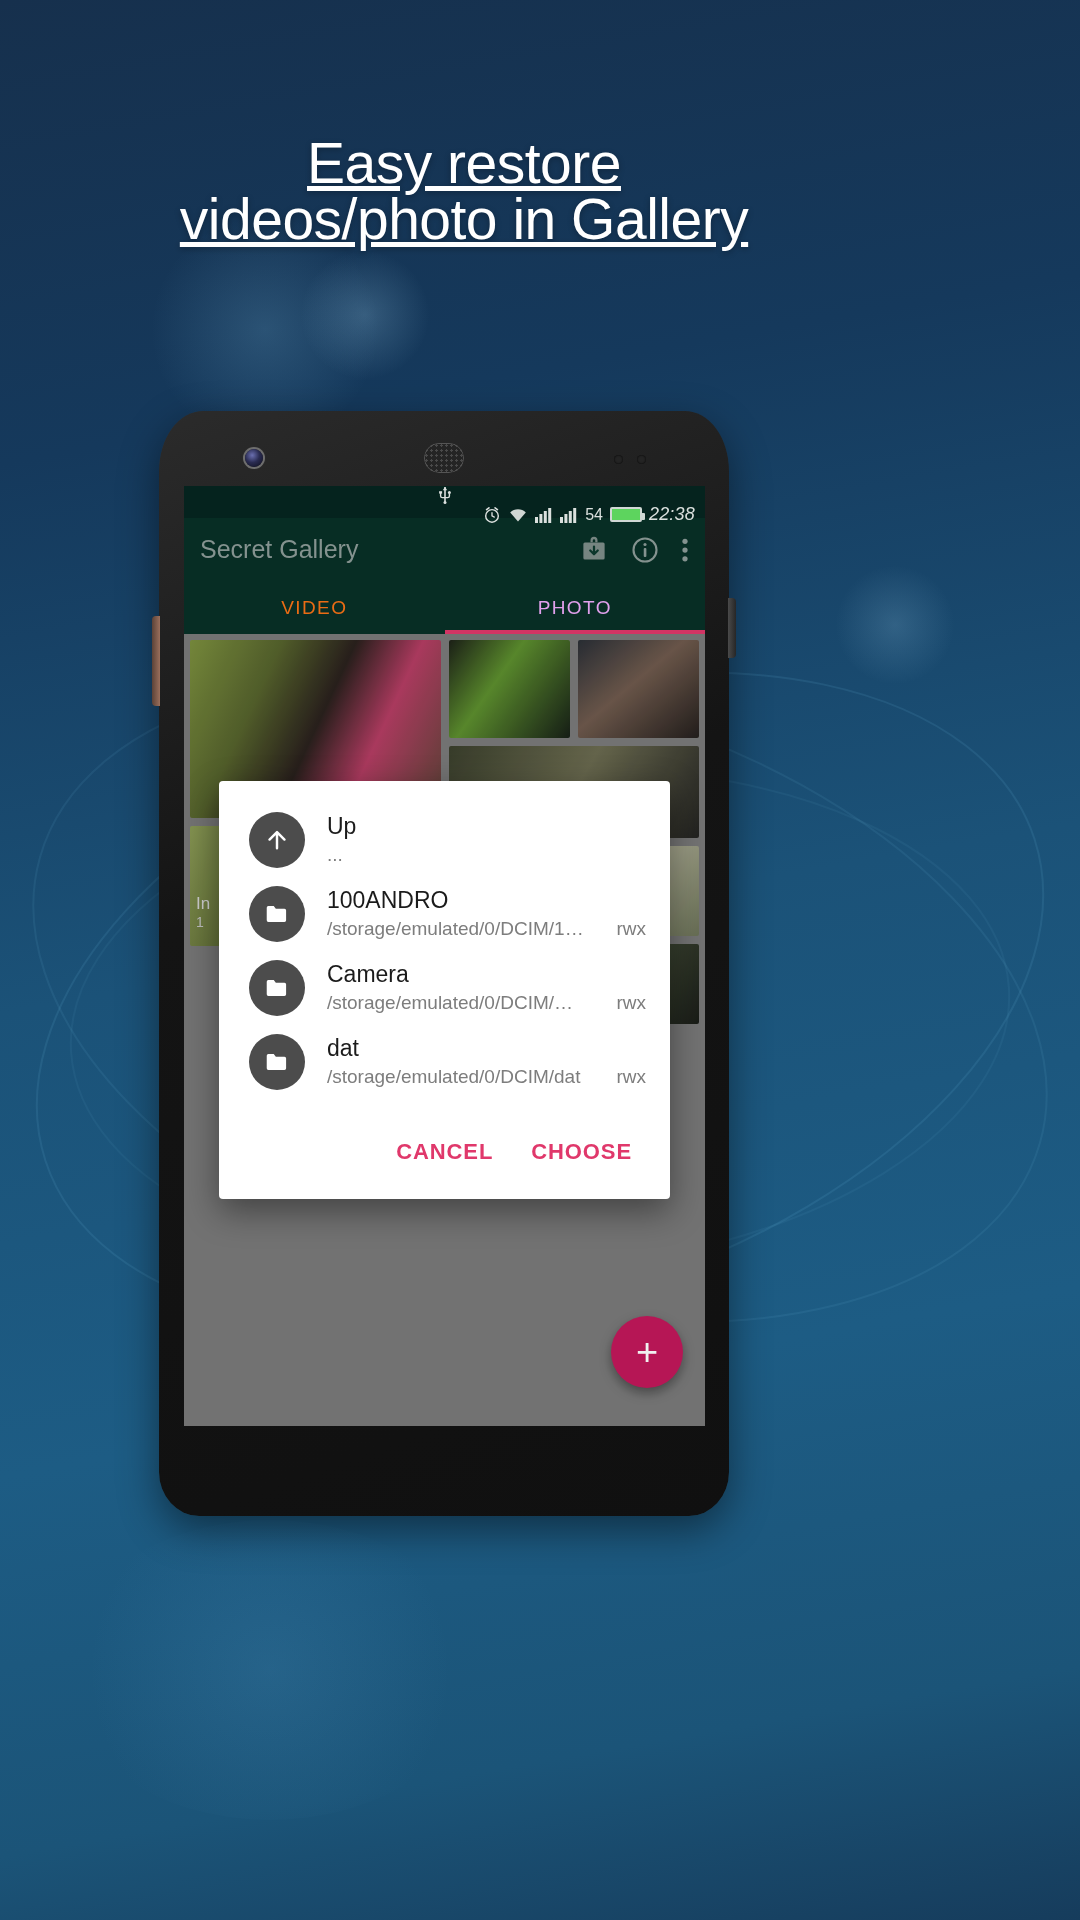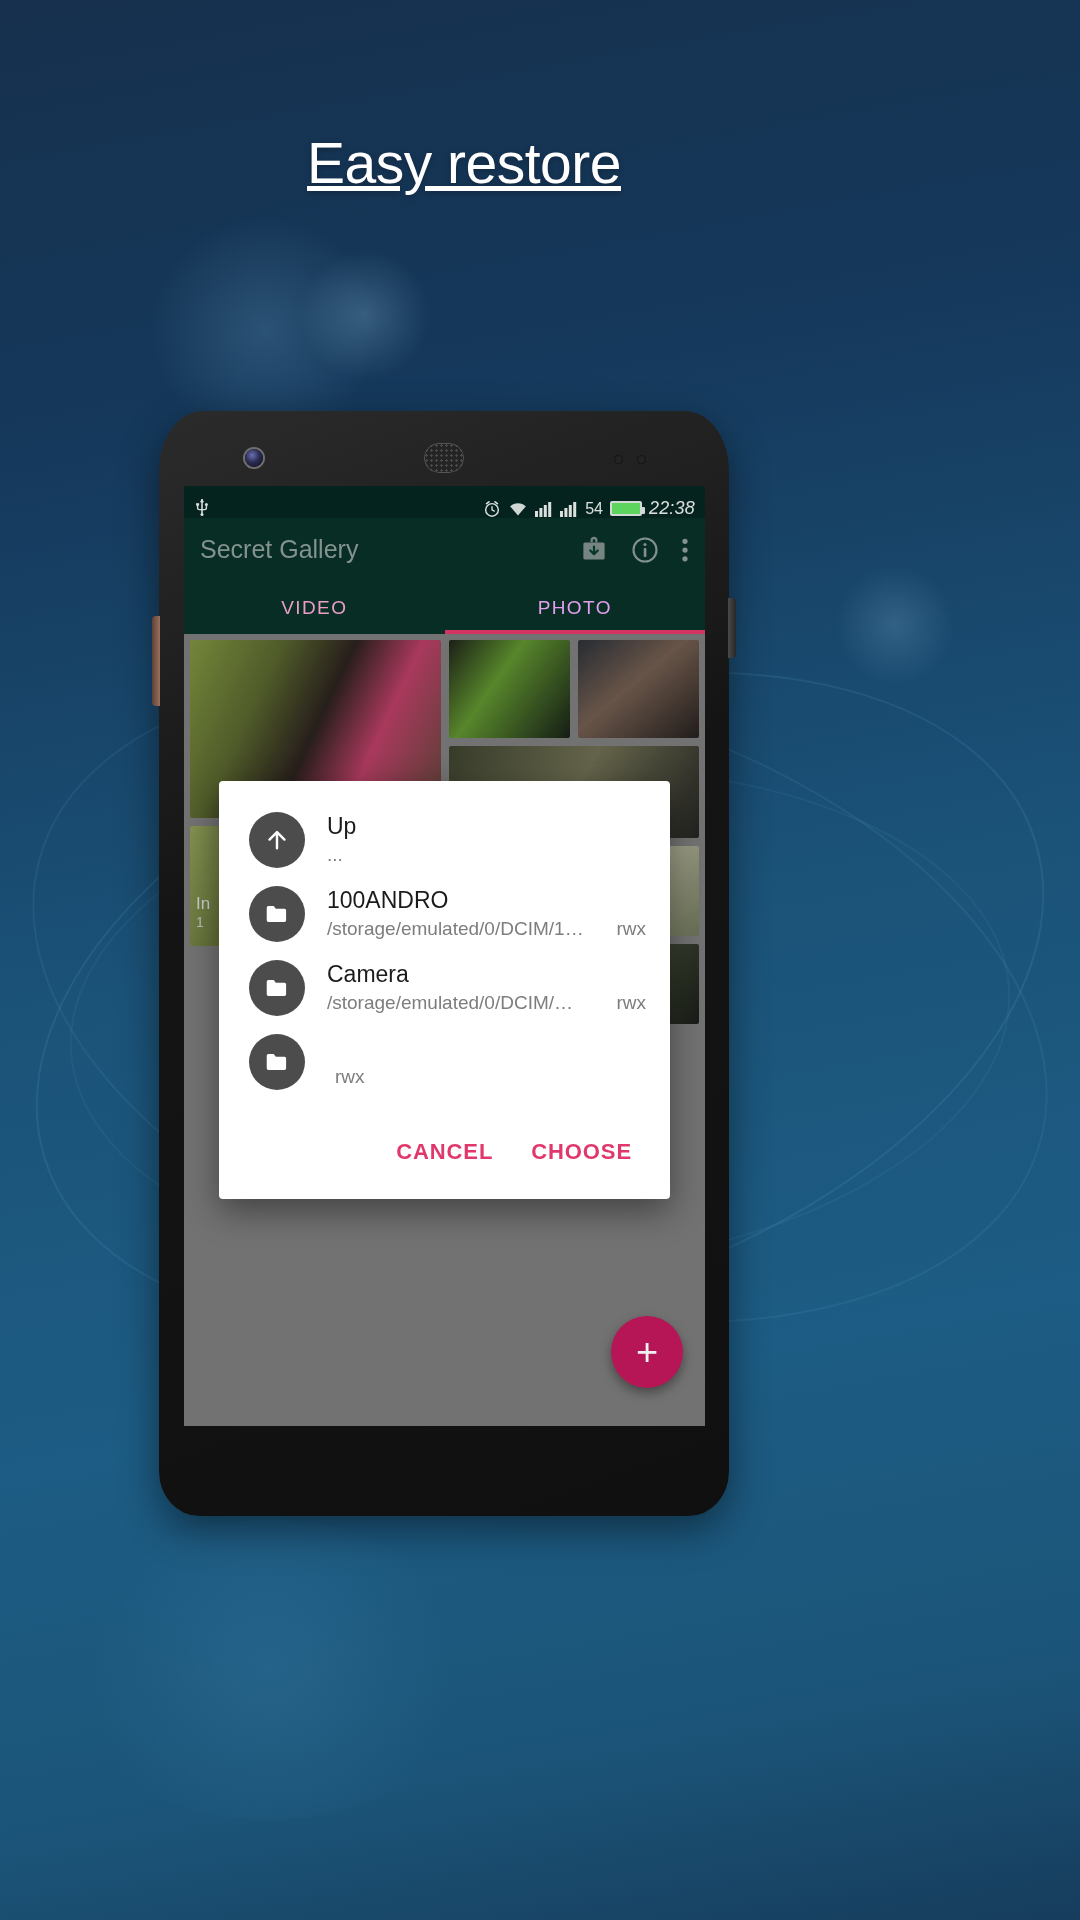--- a/index.html
+++ b/index.html
@@ -109,24 +109,25 @@
     left: 25px; top: 75px;
     width: 521px; height: 940px;
     background: #6e6e6e;
     overflow: hidden;
   }
 
   
   .statusbar {
     height: 32px; width: 100%;
     background: #062620;
-    display: flex; align-items: flex-start;
-    padding: 12px 10px;
+    display: flex; align-items: center;
+    padding: 0 10px;
     color: #e9eeec;
     font-size: 17px;
+    flex-direction: column;
   }
   .sb-left { display: flex; align-items: center; gap: 6px; }
   .sb-right { margin-left: auto; display: flex; align-items: center; gap: 7px; }
   .sb-batt-num { font-size: 16px; letter-spacing: 0; }
   .sb-clock { font-size: 18px; letter-spacing: 0.2px; font-style: italic; }
   .battery {
     width: 32px; height: 15px;
     border: 2px solid #dfe6e3; border-radius: 2px;
     position: relative;
     background: linear-gradient(90deg,#63e264 0%, #63e264 100%);
@@ -154,21 +155,21 @@
   
   .tabs {
     height: 53px; width: 100%;
     background: #083027;
     display: flex;
     position: relative;
   }
   .tab {
     flex: 1;
     display: flex; align-items: center; justify-content: center;
-    color: #f9a8d4;
+    color: #f97316;
     font-size: 19px;
     letter-spacing: 1.4px;
   }
   .tab.active { color: #f0abfc; }
   .tab-indicator {
     position: absolute; bottom: 0; right: 0;
     width: 50%; height: 4px;
     background: #e0386b;
   }
 
@@ -307,20 +308,21 @@
   <div class="bg-glow glow-d"></div>
 
   <svg class="bg-rings" viewBox="0 0 1080 1000">
     <ellipse cx="540" cy="500" rx="520" ry="300" fill="none" stroke="rgba(120,200,235,0.22)" stroke-width="2" transform="rotate(-18 540 500)"></ellipse>
     <ellipse cx="540" cy="500" rx="520" ry="300" fill="none" stroke="rgba(120,200,235,0.18)" stroke-width="2" transform="rotate(16 540 500)"></ellipse>
     <ellipse cx="540" cy="520" rx="470" ry="250" fill="none" stroke="rgba(120,200,235,0.13)" stroke-width="2" transform="rotate(-4 540 520)"></ellipse>
   </svg>
 
   <div class="headline">
     <span>Easy restore</span>
+    <span class="l2">videos/photo in  Gallery</span>
   </div>
 
   <div id="phone">
     <div class="phone-btn btn-power"></div>
     <div class="phone-btn btn-vol"></div>
     <div class="cam-lens"></div>
     <div class="earpiece"></div>
     <div class="sensor sensor-1"></div>
     <div class="sensor sensor-2"></div>
 
@@ -461,20 +463,24 @@
             </div>
             <div class="row-perm">rwx</div>
           </div>
 
           <div class="file-row">
             <div class="row-avatar">
               <svg width="28" height="28" viewBox="0 0 24 24">
                 <path d="M3.2 6.6 a1.4 1.4 0 0 1 1.4 -1.4 h4.6 l1.8 2.2 h7.4 a1.4 1.4 0 0 1 1.4 1.4 v8.6 a1.4 1.4 0 0 1 -1.4 1.4 h-13.8 a1.4 1.4 0 0 1 -1.4 -1.4 z" fill="#ffffff"></path>
               </svg>
             </div>
+            <div class="row-text">
+              <div class="row-title">dat</div>
+              <div class="row-sub">/storage/emulated/0/DCIM/dat</div>
+            </div>
             <div class="row-perm">rwx</div>
           </div>
 
         </div>
 
         <div class="dialog-actions">
           <button class="dlg-btn">CANCEL</button>
           <button class="dlg-btn">CHOOSE</button>
         </div>
       </div>

